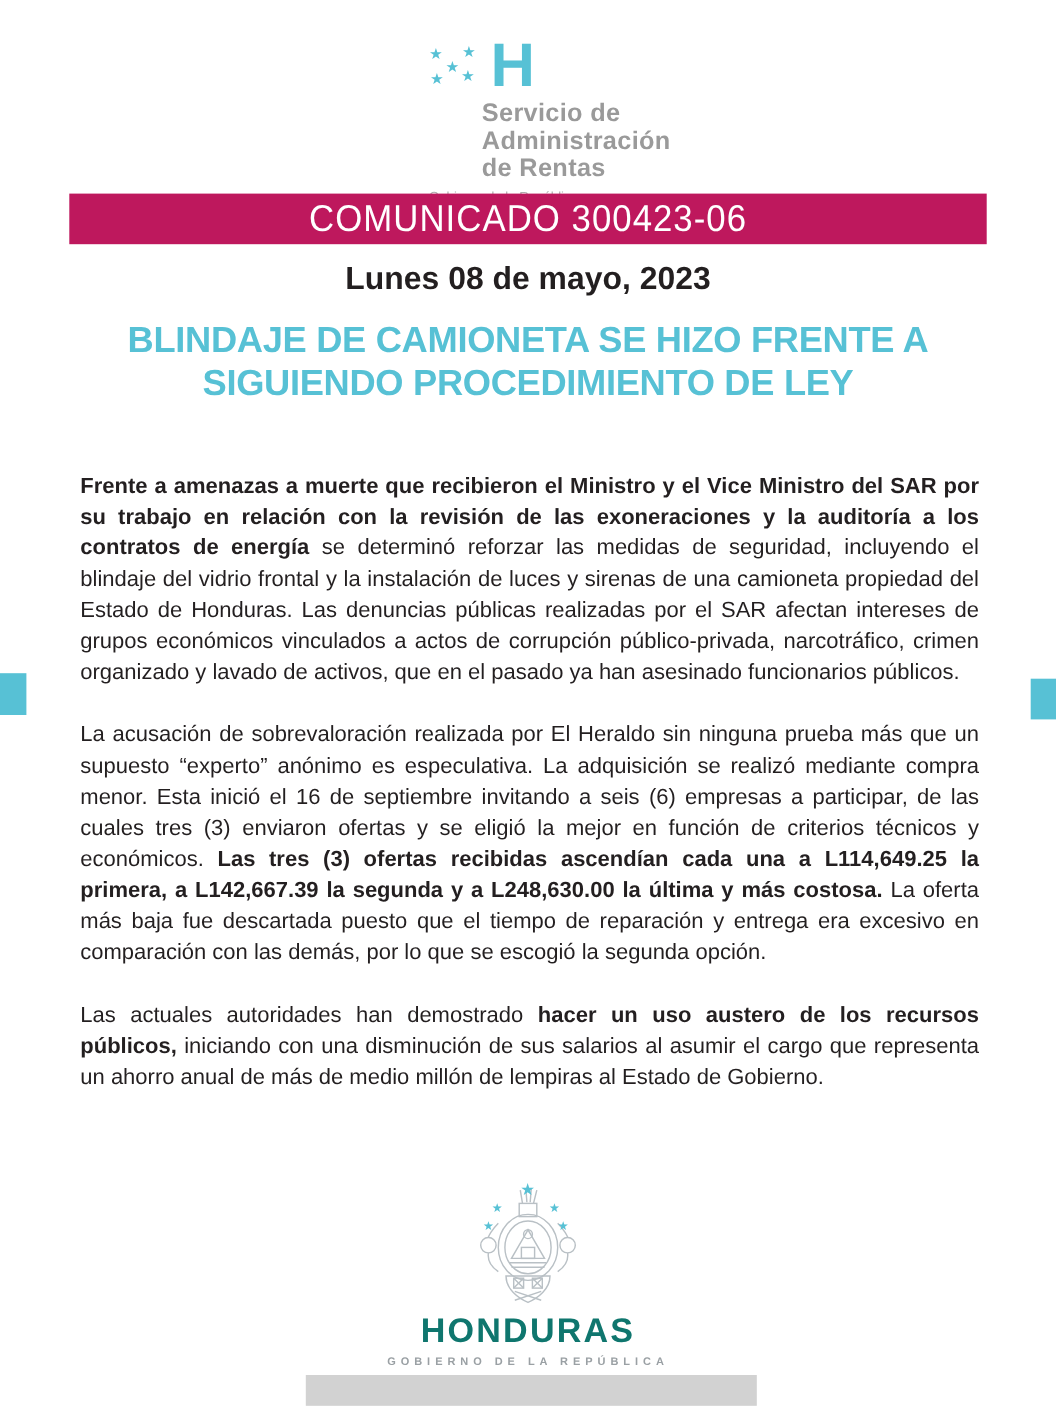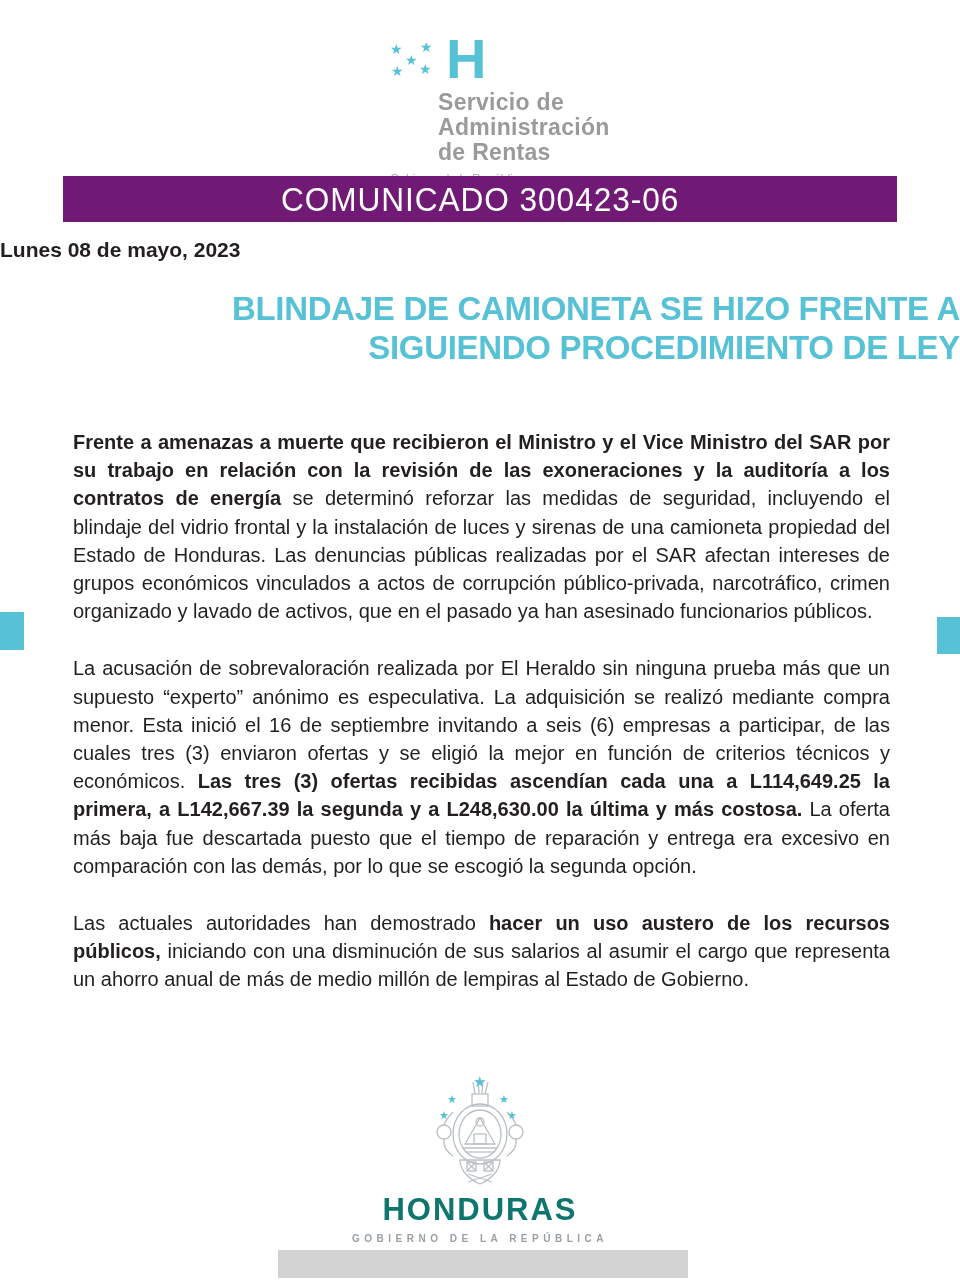--- a/index.html
+++ b/index.html
@@ -13,27 +13,27 @@
   .stars-grid{position:relative;width:48px;height:36px;margin-top:6px;}
   .stars-grid .st{position:absolute;color:#57c1d5;font-size:14px;line-height:1;}
   .st1{left:0;top:0;}  .st2{left:30px;top:-2px;}
   .st3{left:15px;top:11px;} .st4{left:1px;top:22px;} .st5{left:29px;top:20px;}
   .h-letter{color:#57c1d5;font-size:56px;font-weight:bold;line-height:0.82;margin-left:8px;}
   .org-line{color:#9a9a9a;font-weight:bold;font-size:23px;line-height:25px;letter-spacing:0.3px;margin-left:48px;}
   .org-block{margin-top:8px;}
   .tagline{color:#adadad;font-size:12px;margin-top:7px;}
   
   .banner{position:absolute;top:176px;left:63px;width:834px;height:46px;
-    background:#701a75;display:flex;align-items:center;justify-content:center;}
+    background:#be185d;display:flex;align-items:center;justify-content:center;}
   .banner-text{color:#ffffff;font-size:34px;font-weight:400;letter-spacing:1px;transform:scaleX(0.93);}
   
-  .date-line{position:absolute;top:238px;left:0;width:100%;
-    font-weight:bold;font-size:21px;}
+  .date-line{position:absolute;top:238px;left:0;width:100%;text-align:center;
+    font-weight:bold;font-size:29px;}
   
-  .headline{position:absolute;top:289px;left:0;width:100%;text-align:right;
+  .headline{position:absolute;top:289px;left:0;width:100%;text-align:center;
     color:#57c1d5;font-weight:800;font-size:33px;line-height:39px;letter-spacing:-0.3px;}
   
   .content{position:absolute;top:428px;left:73px;width:817px;
     font-size:20px;line-height:28.2px;text-align:justify;}
   .content p{margin:0 0 29px 0;}
   .content .b{font-weight:bold;}
   
   .sq-left{position:absolute;left:0;top:612px;width:24px;height:38px;background:#57c1d5;}
   .sq-right{position:absolute;left:937px;top:617px;width:23px;height:37px;background:#57c1d5;}
   

